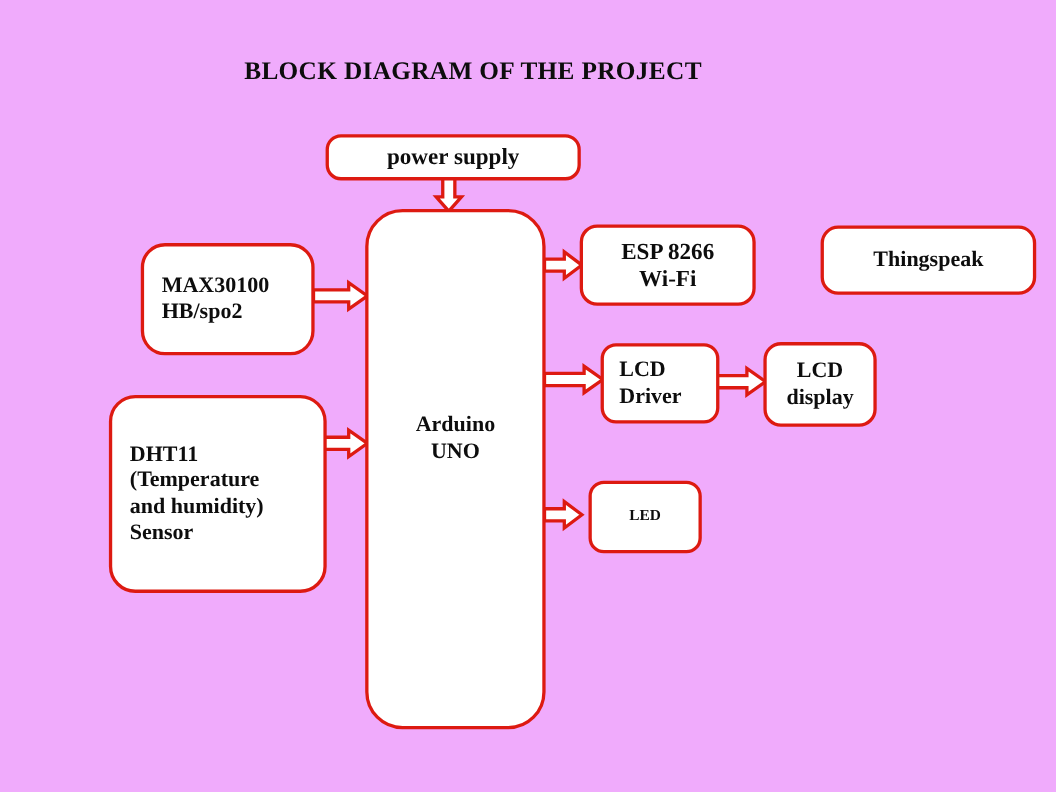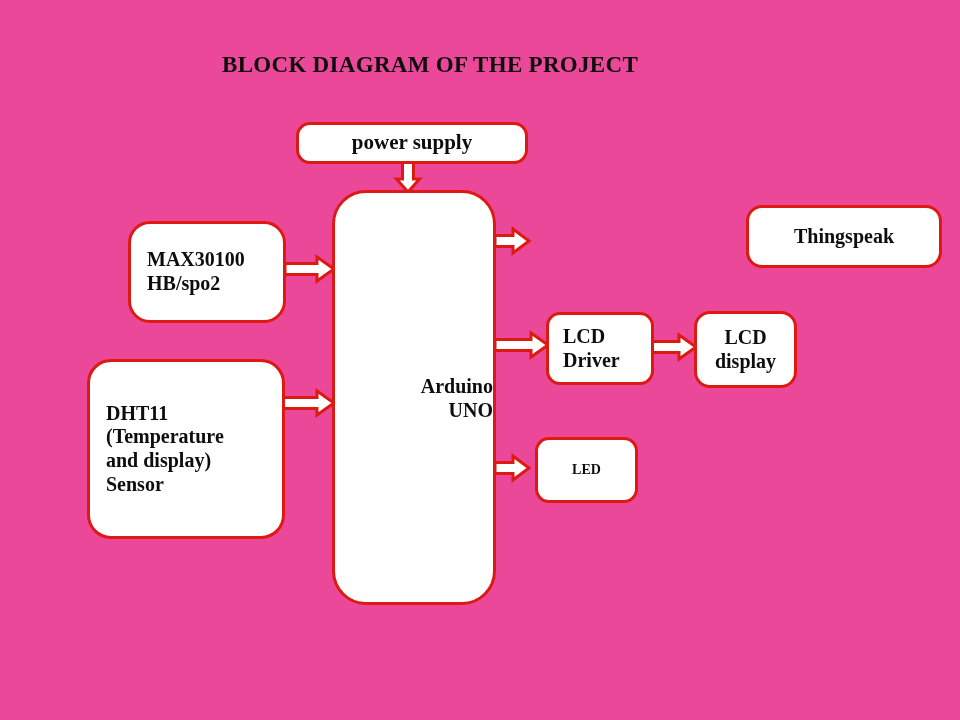--- a/index.html
+++ b/index.html
@@ -10,21 +10,21 @@
   body {
     width: 960px;
     height: 720px;
     font-family: "Liberation Serif", "DejaVu Serif", serif;
     overflow: hidden;
   }
   #canvas {
     position: relative;
     width: 960px;
     height: 720px;
-    background: #ec4899;
+    background: #f0abfc;
   }
   #diagram-title {
     position: absolute;
     left: 222px;
     top: 52px;
     width: 460px;
     font-size: 23px;
     font-weight: bold;
     color: #0d0d0d;
     letter-spacing: 0.3px;
@@ -52,30 +52,29 @@
     left: 296px; top: 122px; width: 232px; height: 42px;
     border-radius: 14px; font-size: 21px;
     padding-bottom: 2px;
   }
   #node-max30100 {
     left: 128px; top: 221px; width: 158px; height: 102px;
     border-radius: 22px; font-size: 20px;
     padding-left: 16px; padding-right: 8px;
   }
   #node-dht11 {
-    left: 87px; top: 359px; width: 198px; height: 180px;
+    left: 99px; top: 359px; width: 198px; height: 180px;
     border-radius: 24px; font-size: 20px;
     padding-left: 16px; padding-right: 8px;
   }
   #node-arduino {
-    left: 332px; top: 190px; width: 164px; height: 415px;
+    left: 332px; top: 190px; width: 164px; height: 473px;
     border-radius: 34px; font-size: 20px;
     justify-content: flex-start;
     padding-top: 182px;
-    align-items: flex-end;
   }
   #node-esp8266 {
     left: 527px; top: 204px; width: 160px; height: 74px;
     border-radius: 16px; font-size: 21px;
   }
   #node-thingspeak {
     left: 746px; top: 205px; width: 196px; height: 63px;
     border-radius: 16px; font-size: 20px;
   }
   #node-lcd-driver {
@@ -159,29 +158,33 @@
   </div>
 
   <div class="node left-text" id="node-max30100">
     <span class="line">MAX30100</span>
     <span class="line">HB/spo2</span>
   </div>
 
   <div class="node left-text" id="node-dht11">
     <span class="line">DHT11</span>
     <span class="line">(Temperature</span>
-    <span class="line">and display)</span>
+    <span class="line">and humidity)</span>
     <span class="line">Sensor</span>
   </div>
 
   <div class="node center-text" id="node-arduino">
     <span class="line">Arduino</span>
     <span class="line">UNO</span>
   </div>
 
+  <div class="node center-text" id="node-esp8266">
+    <span class="line">ESP 8266</span>
+    <span class="line">Wi-Fi</span>
+  </div>
 
   <div class="node center-text" id="node-thingspeak">
     <span class="line">Thingspeak</span>
   </div>
 
   <div class="node left-text" id="node-lcd-driver">
     <span class="line">LCD</span>
     <span class="line">Driver</span>
   </div>
 

